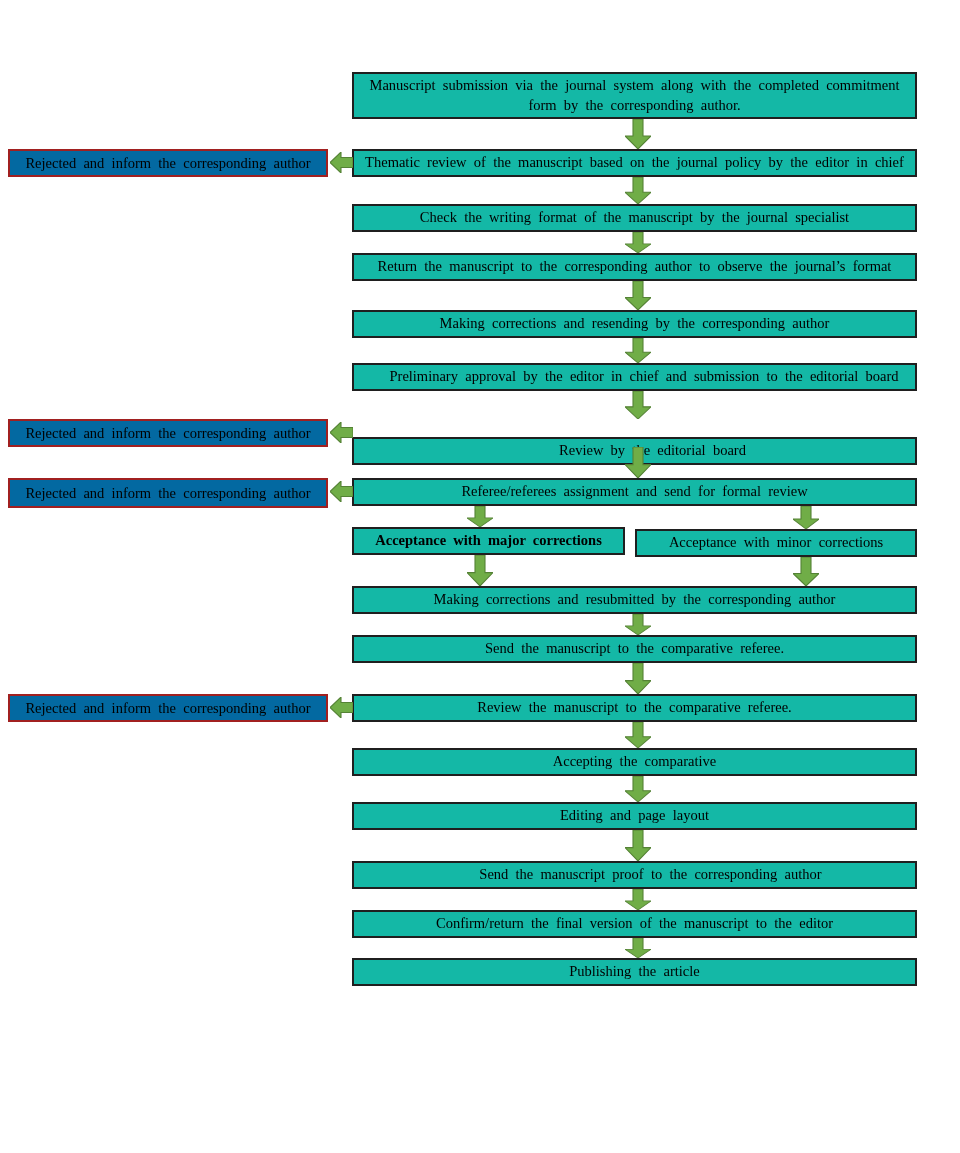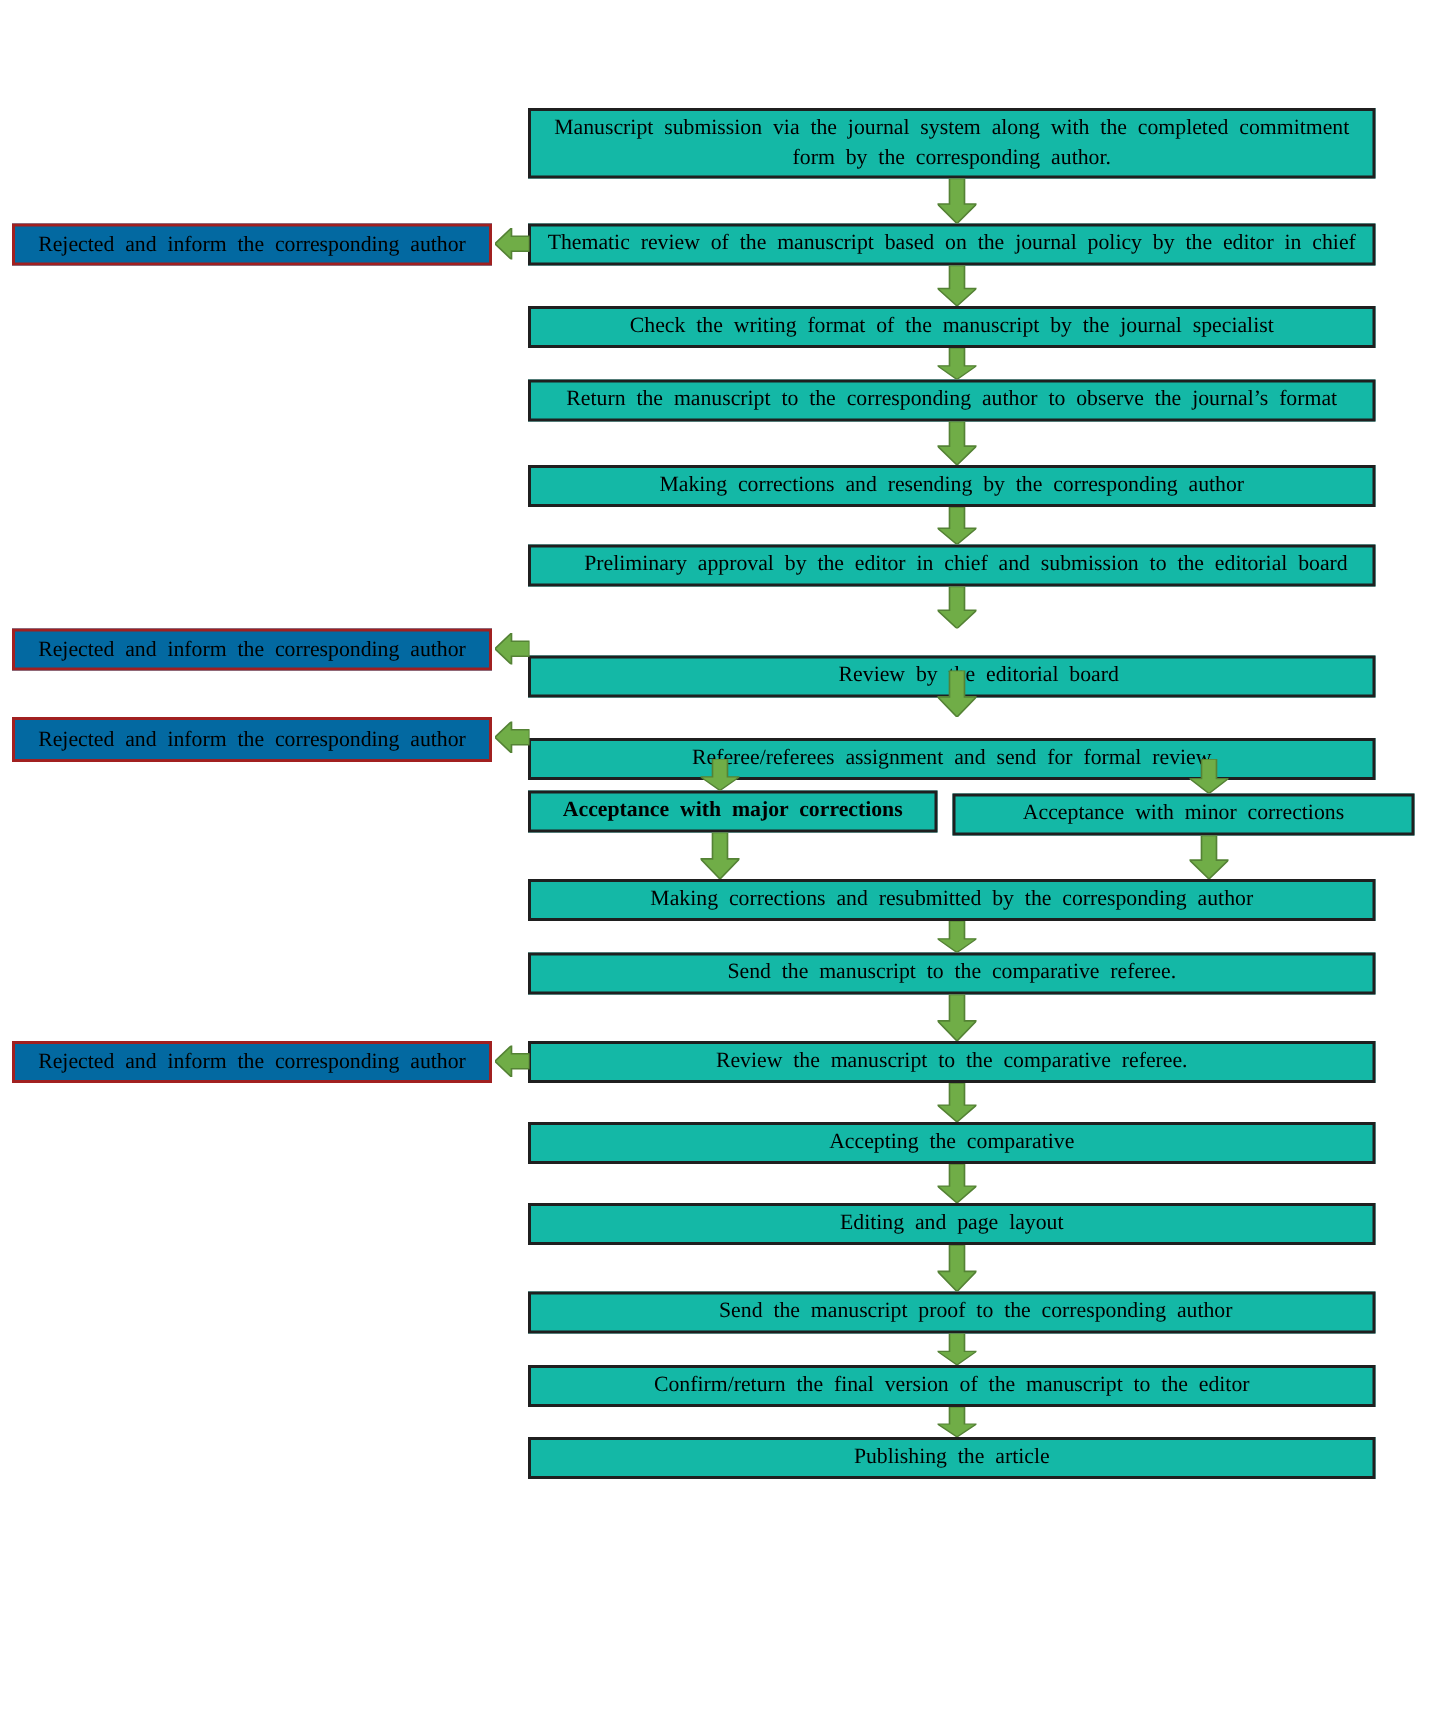--- a/index.html
+++ b/index.html
@@ -69,23 +69,23 @@
 
 <div class="canvas">
 
   <div class="pbox" style="top:72px;height:47px;">Manuscript  submission  via the journal  system  along  with  the completed commitment  form  by the corresponding  author.</div>
   <div class="pbox" style="top:149px;">Thematic  review  of the manuscript  based on the  journal  policy  by the editor  in  chief</div>
   <div class="pbox" style="top:204px;">Check the  writing  format  of the  manuscript  by the  journal  specialist</div>
   <div class="pbox" style="top:253px;">Return  the manuscript  to the  corresponding  author  to observe  the journal’s  format</div>
   <div class="pbox" style="top:310px;">Making  corrections  and resending  by the  corresponding  author</div>
   <div class="pbox" style="top:363px;padding-left:27px;">Preliminary  approval  by the  editor  in  chief  and submission  to the  editorial  board</div>
   <div class="pbox" style="top:437px;padding-left:44px;">Review  by the  editorial  board</div>
-  <div class="pbox" style="top:492px;">Referee/referees  assignment  and send for  formal  review</div>
+  <div class="pbox" style="top:478px;">Referee/referees  assignment  and send for  formal  review</div>
   <div class="pbox" style="top:527px;width:273px;font-weight:bold;">Acceptance  with  major  corrections</div>
-  <div class="pbox" style="top:529px;left:635px;width:308px;">Acceptance  with  minor  corrections</div>
+  <div class="pbox" style="top:529px;left:635px;width:282px;">Acceptance  with  minor  corrections</div>
   <div class="pbox" style="top:586px;">Making  corrections  and resubmitted  by the  corresponding  author</div>
   <div class="pbox" style="top:635px;">Send the  manuscript  to the  comparative  referee.</div>
   <div class="pbox" style="top:694px;">Review  the  manuscript  to the  comparative  referee.</div>
   <div class="pbox" style="top:748px;">Accepting  the  comparative</div>
   <div class="pbox" style="top:802px;">Editing  and page  layout</div>
   <div class="pbox" style="top:861px;padding-left:40px;">Send the  manuscript  proof  to the  corresponding  author</div>
   <div class="pbox" style="top:910px;">Confirm/return  the  final  version  of the  manuscript  to the  editor</div>
   <div class="pbox" style="top:958px;">Publishing  the  article</div>
 
   <div class="rbox" style="top:149px;">Rejected and inform  the  corresponding  author</div>

